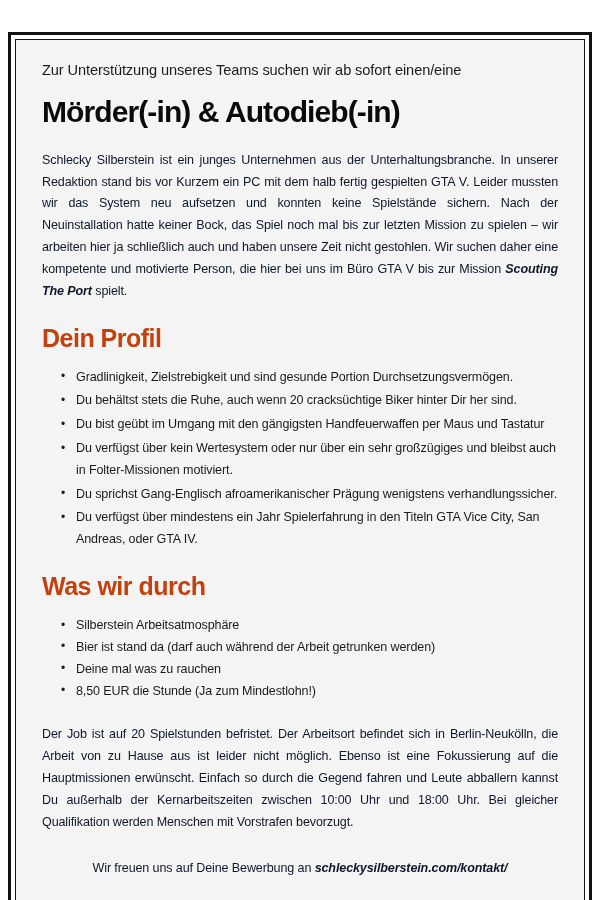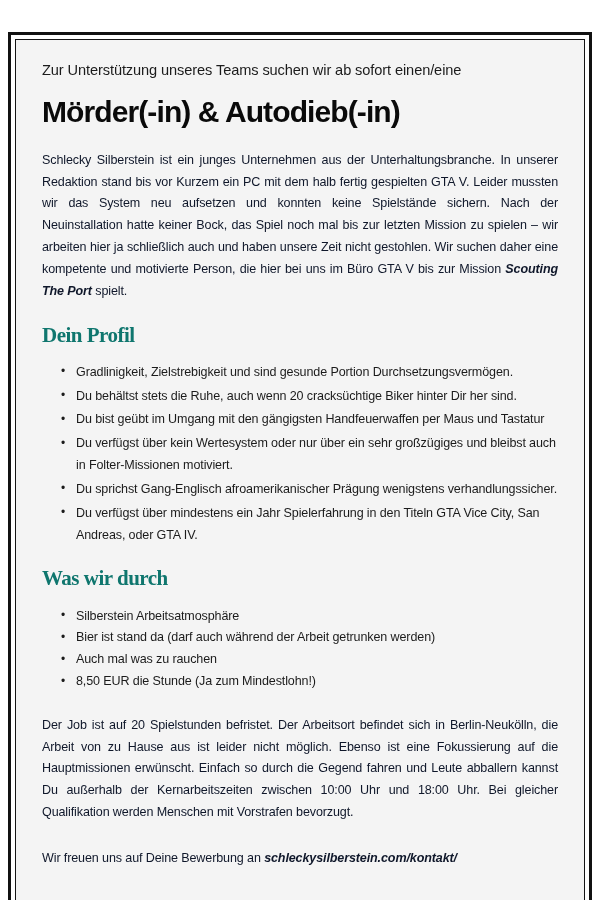--- a/index.html
+++ b/index.html
@@ -65,34 +65,33 @@
     color: #0a0a0a;
   }
   .para {
     font-size: 12.55px;
     line-height: 1.74;
     text-align: justify;
     margin: 0 0 8px 0;
     letter-spacing: -0.12px;
     color: #0f172a;
   }
-  .para:last-child { margin-bottom: 0; }
+  .para:last-child { margin-bottom: 0; text-align: center; }
   .para .em {
     font-weight: 700;
     font-style: italic;
   }
 
   .section-heading {
-    font-size: 21px;
+    font-size: 25px;
     line-height: 1.2;
     font-weight: 700;
     letter-spacing: -0.5px;
     margin: 20px 0 14px 0;
-    color: #0f766e;
-    font-family: Liberation Serif, serif;
+    color: #c2410c;
   }
 
   ul.bullets {
     list-style: none;
     margin: 0;
     padding: 0;
   }
   ul.bullets li {
     position: relative;
     padding-left: 34px;
@@ -137,21 +136,21 @@
           <li>Du bist geübt im Umgang mit den gängigsten Handfeuerwaffen per Maus und Tastatur</li>
           <li>Du verfügst über kein Wertesystem oder nur über ein sehr großzügiges und bleibst auch in Folter-Missionen motiviert.</li>
           <li>Du sprichst Gang-Englisch afroamerikanischer Prägung wenigstens verhandlungssicher.</li>
           <li>Du verfügst über mindestens ein Jahr Spielerfahrung in den Titeln GTA Vice City, San Andreas, oder GTA IV.</li>
         </ul>
 
         <h2 class="section-heading">Was wir durch</h2>
         <ul class="bullets tight">
           <li>Silberstein Arbeitsatmosphäre</li>
           <li>Bier ist stand da (darf auch während der Arbeit getrunken werden)</li>
-          <li>Auch mal was zu rauchen</li>
+          <li>Deine mal was zu rauchen</li>
           <li>8,50 EUR die Stunde (Ja zum Mindestlohn!)</li>
         </ul>
 
         <div class="closing-block">
           <p class="para">Der Job ist auf 20 Spielstunden befristet. Der Arbeitsort befindet sich in Berlin-Neukölln, die Arbeit von zu Hause aus ist leider nicht möglich. Ebenso ist eine Fokussierung auf die Hauptmissionen erwünscht. Einfach so durch die Gegend fahren und Leute abballern kannst Du außerhalb der Kernarbeitszeiten zwischen 10:00 Uhr und 18:00 Uhr. Bei gleicher Qualifikation werden Menschen mit Vorstrafen bevorzugt.</p>
 
           <p class="para signoff"><span>Wir freuen uns auf Deine Bewerbung an </span><span class="em">schleckysilberstein.com/kontakt/</span></p>
         </div>
 
       </div>

